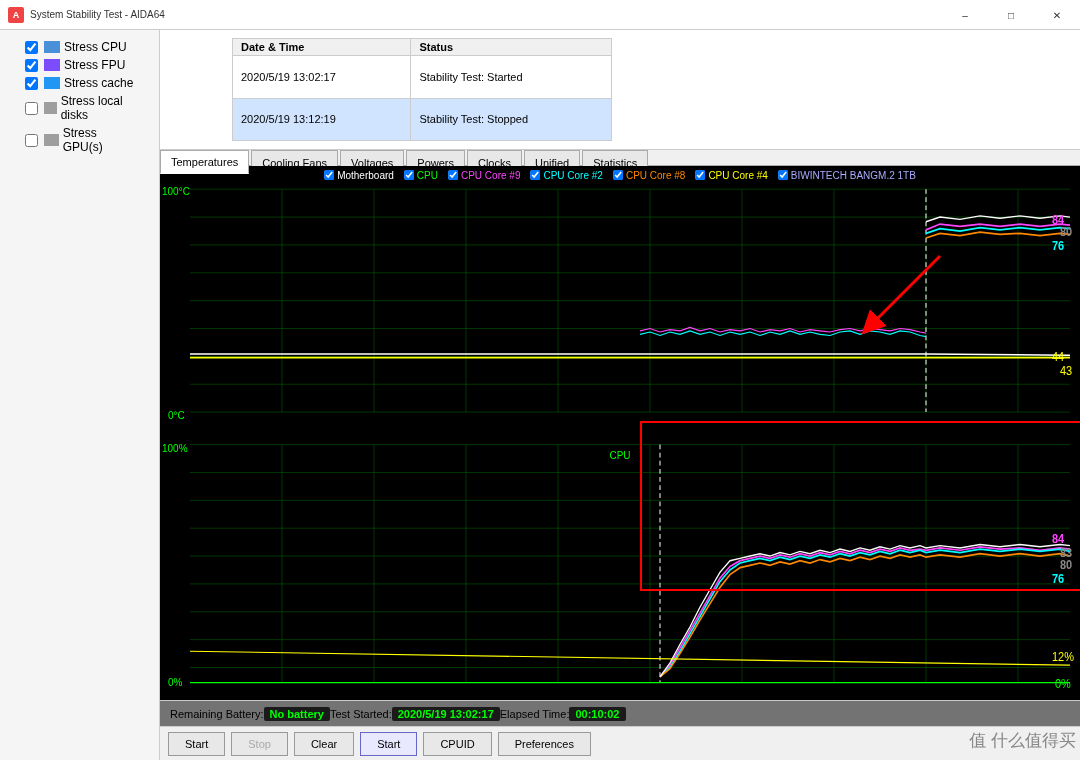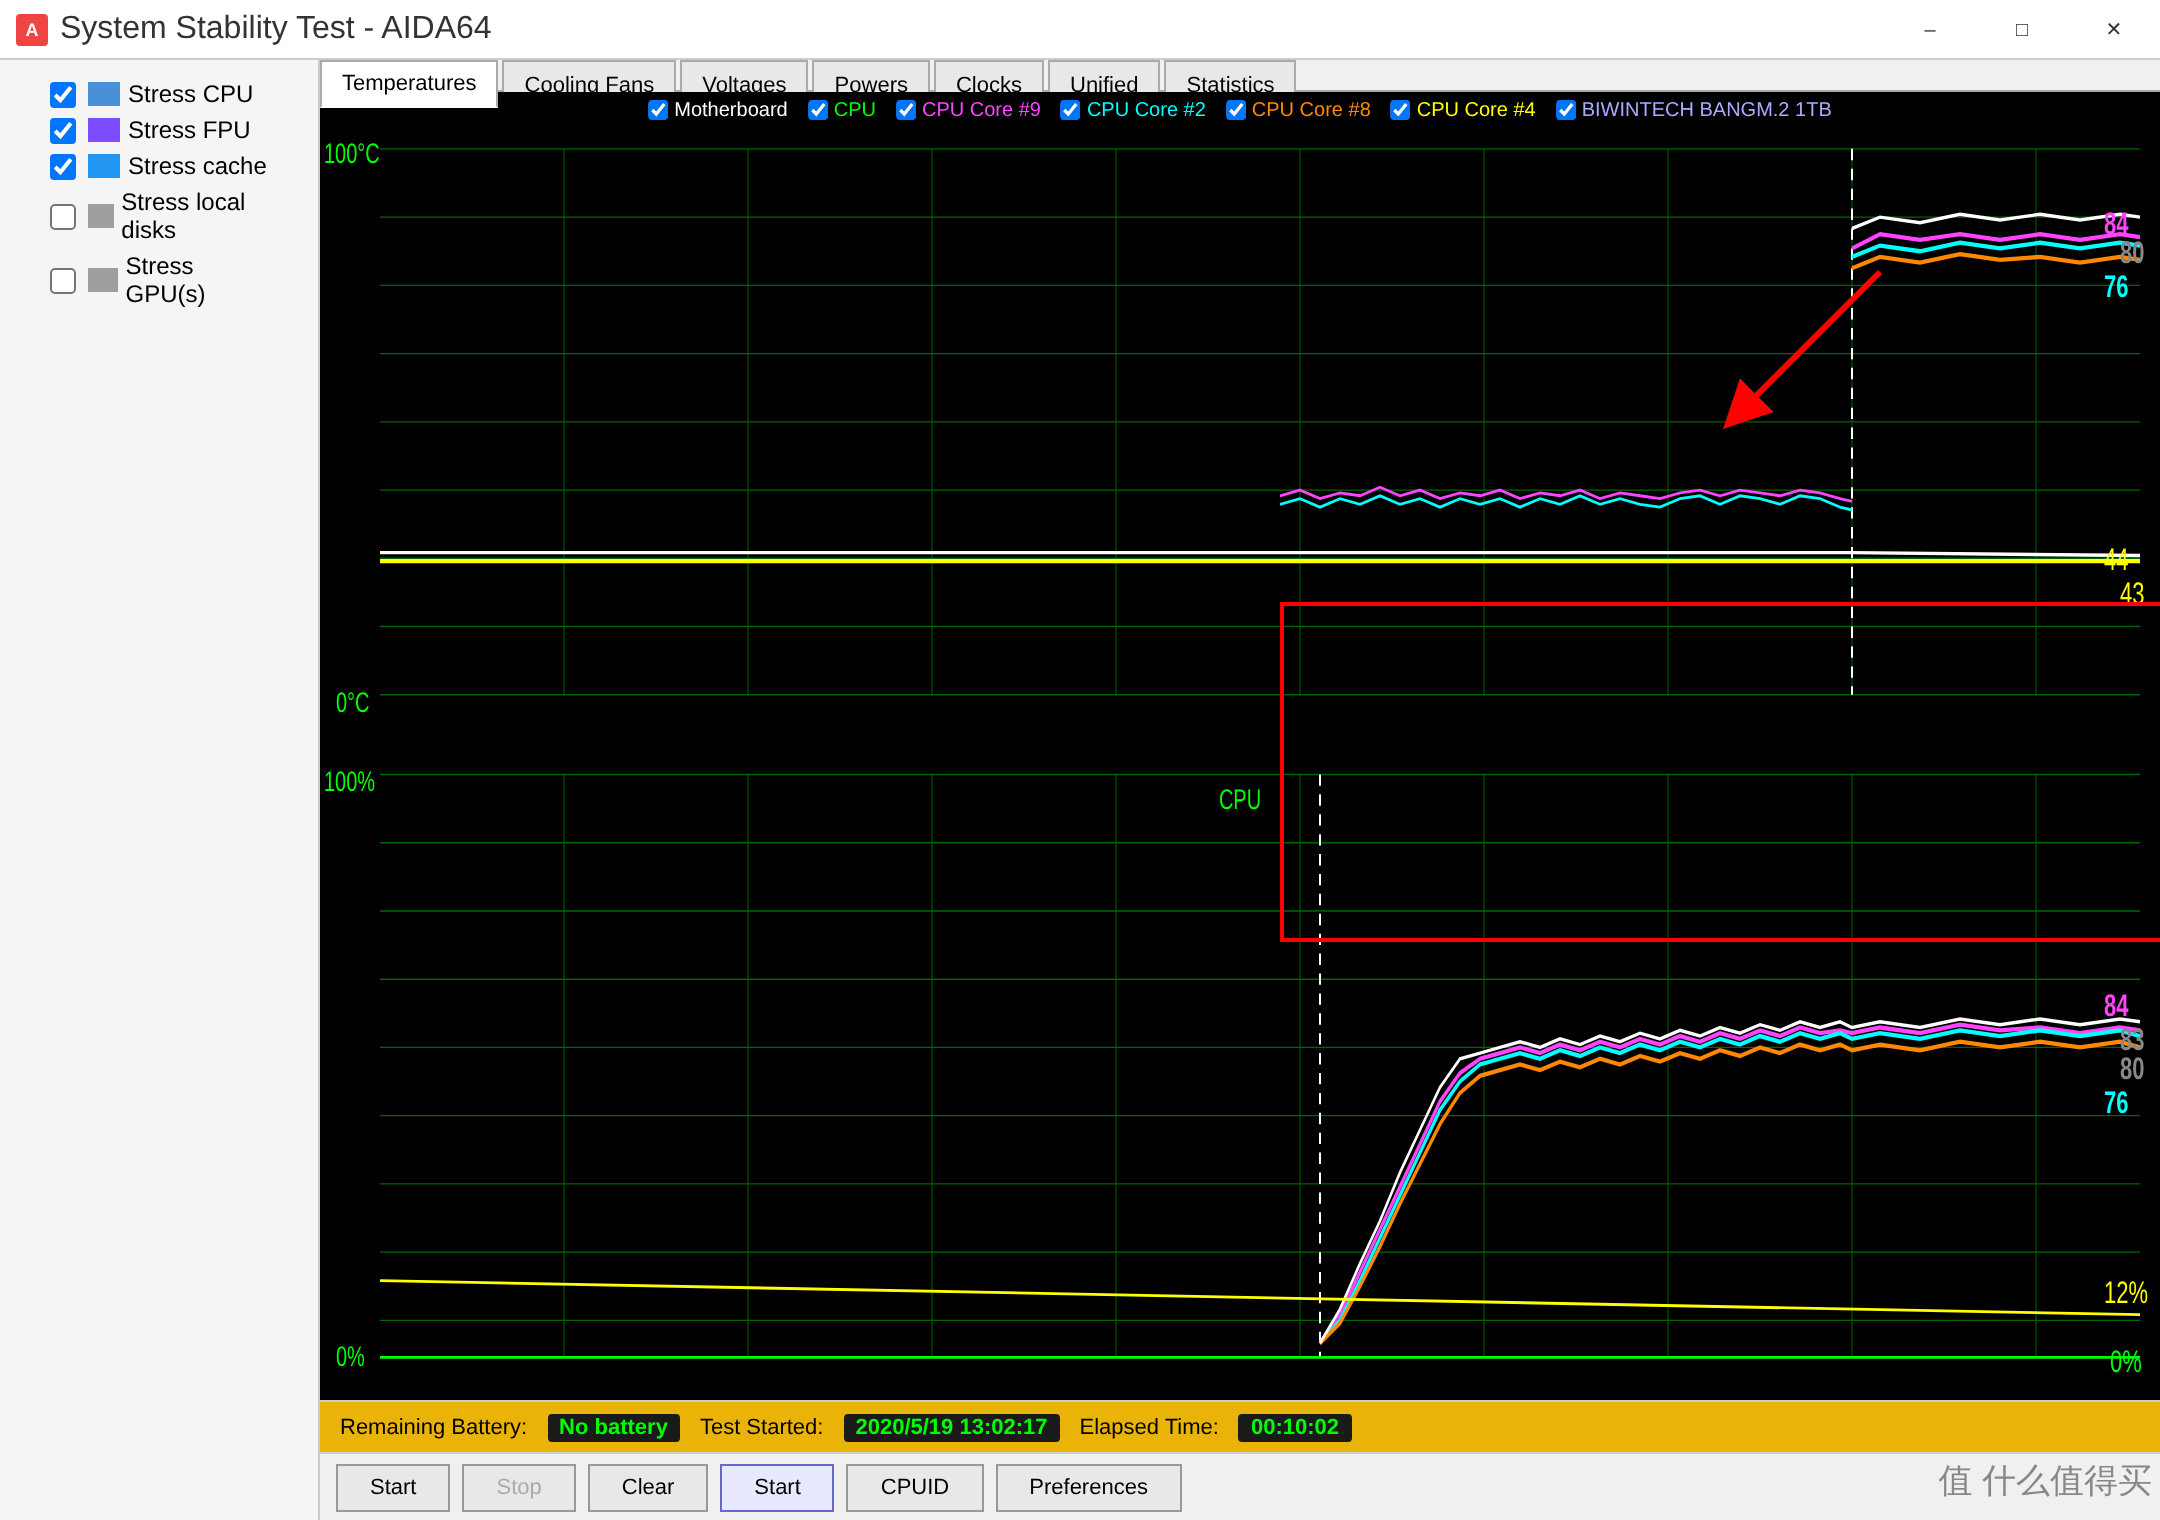--- a/index.html
+++ b/index.html
@@ -24,21 +24,21 @@
     }
     #title-bar .app-icon {
       width: 16px; height: 16px;
       background: #e44;
       margin-right: 6px;
       border-radius: 2px;
       display: flex; align-items: center; justify-content: center;
       color: white; font-size: 9px; font-weight: bold;
     }
     #title-bar .title-text {
-      font-size: 16px;
+      font-size: 10px;
       color: #333;
     }
     #title-bar .window-controls {
       position: absolute;
       right: 0;
       top: 0;
       display: flex;
       height: 30px;
     }
     .win-btn {
@@ -192,26 +192,25 @@
     #red-rect {
       position: absolute;
       border: 2px solid red;
       z-index: 15;
       pointer-events: none;
     }
 
     
     #bottom-bar {
       height: 26px;
-      background: #eab308;
+      background: #737373;
       border-top: 1px solid #ccc;
       display: flex;
       align-items: center;
       padding: 0 10px;
-      gap: 10px;
       font-size: 11px;
     }
     .status-badge {
       padding: 1px 6px;
       font-size: 11px;
       font-weight: bold;
       border-radius: 2px;
     }
     .badge-black { background: #1a1a1a; color: #00ff00; }
 
@@ -290,20 +289,40 @@
     </div>
     <div class="stress-item">
       <input type="checkbox" style="">
       <span class="stress-icon icon-gpu"></span>
       <span>Stress GPU(s)</span>
     </div>
   </div>
 
   <div id="right-panel">
 
+    <div id="info-table">
+      <table class="log-table">
+        <thead>
+          <tr>
+            <th>Date &amp; Time</th>
+            <th>Status</th>
+          </tr>
+        </thead>
+        <tbody>
+          <tr>
+            <td>2020/5/19 13:02:17</td>
+            <td>Stability Test: Started</td>
+          </tr>
+          <tr style="background:#d0e4ff;">
+            <td>2020/5/19 13:12:19</td>
+            <td>Stability Test: Stopped</td>
+          </tr>
+        </tbody>
+      </table>
+    </div>
 
     <div id="tabs">
       <div class="tab active">Temperatures</div>
       <div class="tab">Cooling Fans</div>
       <div class="tab">Voltages</div>
       <div class="tab">Powers</div>
       <div class="tab">Clocks</div>
       <div class="tab">Unified</div>
       <div class="tab">Statistics</div>
     </div>

